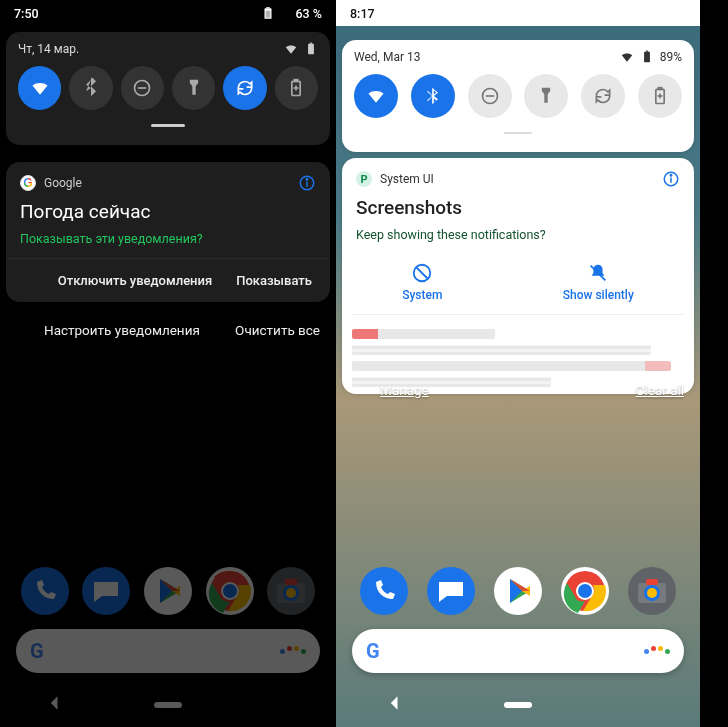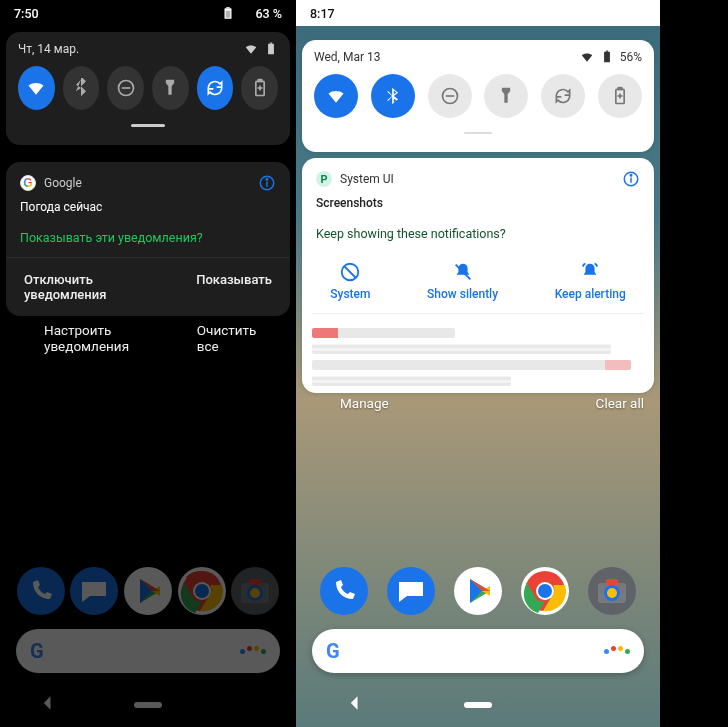--- a/index.html
+++ b/index.html
@@ -5,21 +5,21 @@
   * { box-sizing: border-box; margin: 0; padding: 0; }
   body {
     width: 728px;
     height: 727px;
     display: flex;
     font-family: Roboto, -apple-system, Helvetica, Arial, sans-serif;
     background: #000;
     overflow: hidden;
   }
   .phone { position: relative; height: 727px; overflow: hidden; }
-  .phone.left { width: 296px; background: #000; }
+  .phone.left { width: 336px; background: #000; }
   .phone.right { width: 364px; background: linear-gradient(180deg, #3a6a7a 0%, #4a7a86 30%, #a99878 55%, #5a7a7a 100%); }
 
   
   .statusbar { position: absolute; top: 0; left: 0; right: 0; height: 26px; display:flex; align-items:center; justify-content:space-between; padding: 0 14px; font-size: 12.5px; font-weight: 500; }
   .left .statusbar { color: #fff; }
   .right .statusbar { color: #111; background: #fff; }
   .sb-right { display:flex; align-items:center; gap:20px; }
   .sb-right svg { width:14px; height:14px; }
 
   
@@ -44,42 +44,42 @@
   .notif { position:absolute; left:6px; right:6px; border-radius:14px; overflow:hidden; }
   .left .notif { top: 162px; background:#1e1e1e; color:#ccc; }
   .right .notif { top: 158px; background:#fff; color:#333; box-shadow: 0 1px 4px rgba(0,0,0,.12); }
   .notif .card { padding: 12px 14px; }
   .notif .head { display:flex; align-items:center; justify-content:space-between; margin-bottom:8px; }
   .notif .head .app { display:flex; align-items:center; gap:8px; font-size:12px; }
   .app-icon { width:16px; height:16px; border-radius:50%; display:flex; align-items:center; justify-content:center; background:#fff; font-size:10px; font-weight:bold; }
   .app-icon.google { border:1px solid #ddd; }
   .app-icon.sysui { background:#d4f3e6; color:#0a8a4a; font-weight:bold; font-size:11px; border:none; }
   .info-icon { width:18px; height:18px; }
-  .notif .title { font-size:12px; color:#fff; margin-bottom:16px; }
+  .notif .title { font-size:19px; color:#fff; margin-bottom:8px; }
   .right .notif .title { color:#222; font-weight:500; }
   .notif .body { font-size:12.5px; color:#22c55e; }
   .right .notif .body { color:#14532d; }
   .notif .actions { display:flex; border-top:1px solid rgba(128,128,128,.15); }
   .right .notif .actions.three { justify-content:space-around; padding: 8px 0 12px; border-top:none; }
-  .left .notif .actions { justify-content:center; gap:24px; padding: 14px 18px; }
+  .left .notif .actions { justify-content:flex-end; gap:24px; padding: 14px 18px; }
   .left .notif .actions .act { font-size:13px; color:#eee; font-weight:500; }
   .right .act3 { display:flex; flex-direction:column; align-items:center; gap:4px; color:#1a73e8; font-size:12px; font-weight:500; }
   .right .act3 svg { width:22px; height:22px; }
 
   .redacted { height:70px; margin: 0 10px 10px; border-top:1px solid #eee; padding-top:8px; }
   .redacted .row { height:10px; margin:6px 0; border-radius:2px; background: repeating-linear-gradient(0deg, #e8e8e8, #e8e8e8 3px, #f4f4f4 3px, #f4f4f4 6px); }
   .redacted .row.r1 { width:43%; background: linear-gradient(90deg, #e77 0 18%, #e8e8e8 18%); }
   .redacted .row.r2 { width:90%; }
   .redacted .row.r3 { width:96%; background: linear-gradient(90deg, #e8e8e8 0 92%, #f3bdbd 92%); }
   .redacted .row.r4 { width:60%; }
 
   
   .shade-footer { position:absolute; left:16px; right:16px; display:flex; justify-content:space-between; font-size:13.5px; color:#fff;margin-left:28px; }
   .left .shade-footer { top: 322px; color:#eee; }
-  .right .shade-footer { top: 395px; text-shadow:0 1px 2px rgba(0,0,0,.4); }
+  .right .shade-footer { top: 382px; text-shadow:0 1px 2px rgba(0,0,0,.4);text-decoration:underline; }
 
   
   .dock { position:absolute; bottom:112px; left:0; right:0; display:flex; justify-content:space-around; padding: 0 14px; }
   .dock .app { width:48px; height:48px; border-radius:50%; display:flex; align-items:center; justify-content:center; position:relative; }
   .dock .app svg { width:48px; height:48px; }
   .left .dock, .left .searchbar, .left .navbar { filter: brightness(.35); }
 
   .searchbar { position:absolute; bottom:54px; left:16px; right:16px; height:44px; border-radius:22px; background:#fff; display:flex; align-items:center; justify-content:space-between; padding:0 14px; box-shadow:0 2px 6px rgba(0,0,0,.25); }
   .searchbar .g { font-size:20px; font-weight:bold; }
   .g span:nth-child(1){color:#4285F4} .g span:nth-child(2){color:#EA4335} .g span:nth-child(3){color:#FBBC05} .g span:nth-child(4){color:#4285F4} .g span:nth-child(5){color:#34A853} .g span:nth-child(6){color:#EA4335}
@@ -278,21 +278,21 @@
     <div class="qs-header">
       <span>Wed, Mar 13</span>
       <div class="icons">
         <svg viewBox="0 0 24 24" fill="#333">
             <path d="M12 20l9-11c-5-4-13-4-18 0l9 11z"></path>
           </svg>
         <svg viewBox="0 0 24 24" fill="#333">
             <rect x="7" y="3" width="10" height="18" rx="1"></rect>
             <rect x="10" y="1" width="4" height="2"></rect>
           </svg>
-        <span style="font-size:12px">56%</span>
+        <span style="font-size:12px">89%</span>
       </div>
     </div>
     <div class="qs-row">
       <div class="qs-btn active">
           <svg viewBox="0 0 24 24" fill="currentColor">
             <path d="M12 20l9-11c-5-4-13-4-18 0l9 11z"></path>
           </svg>
         </div>
       <div class="qs-btn active">
           <svg viewBox="0 0 24 24" fill="currentColor">
@@ -352,27 +352,20 @@
           </svg>
         <span>System</span>
       </div>
       <div class="act3">
         <svg viewBox="0 0 24 24" fill="#1a73e8">
             <path d="M12 3a5 5 0 0 0-5 5v4l-2 3h14l-2-3V8a5 5 0 0 0-5-5z"></path>
             <line x1="4" y1="4" x2="20" y2="20" stroke="#1a73e8" stroke-width="2"></line>
           </svg>
         <span>Show silently</span>
       </div>
-      <div class="act3">
-        <svg viewBox="0 0 24 24" fill="#1a73e8">
-            <path d="M12 3a5 5 0 0 0-5 5v4l-2 3h14l-2-3V8a5 5 0 0 0-5-5z"></path>
-            <path d="M4 6c1-2 2-3 3-3M20 6c-1-2-2-3-3-3" stroke="#1a73e8" stroke-width="2" fill="none"></path>
-          </svg>
-        <span>Keep alerting</span>
-      </div>
     </div>
     <div class="redacted">
       <div class="row r1"></div>
       <div class="row r2"></div>
       <div class="row r3"></div>
       <div class="row r4"></div>
     </div>
   </div>
 
   <div class="shade-footer">

